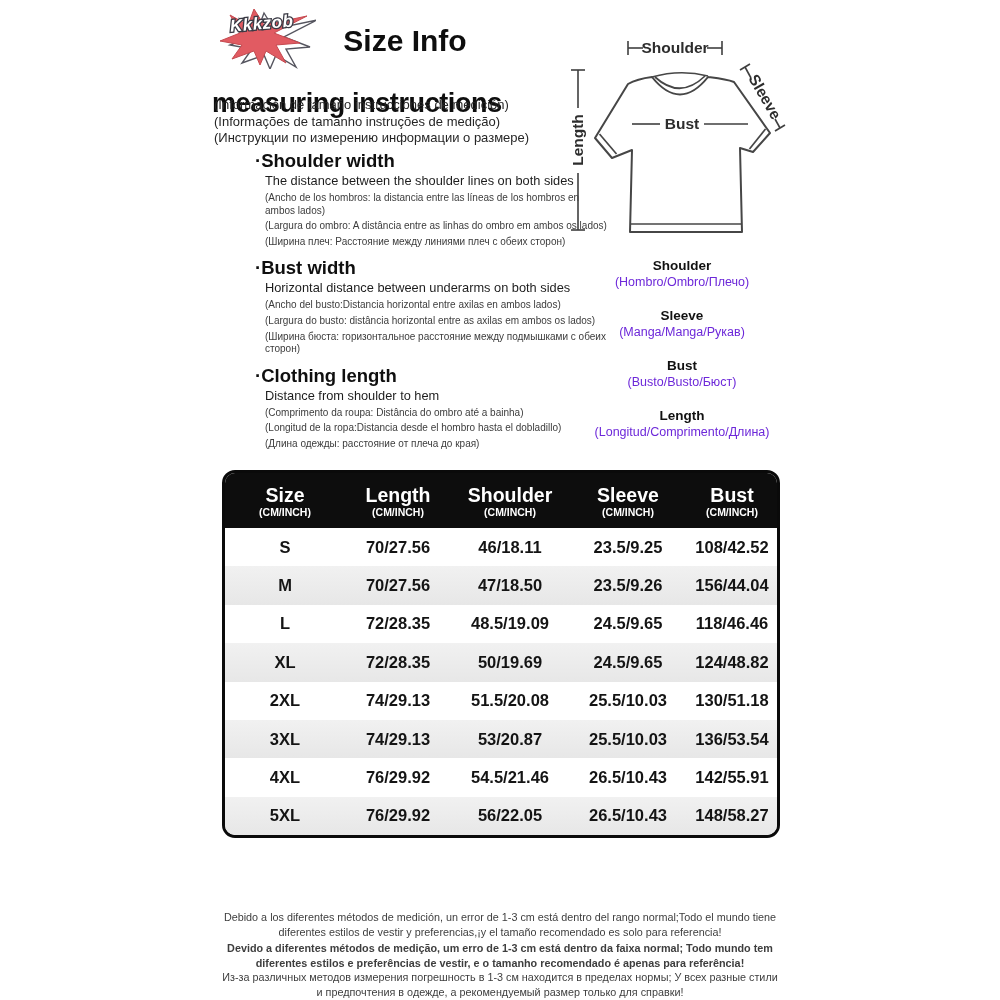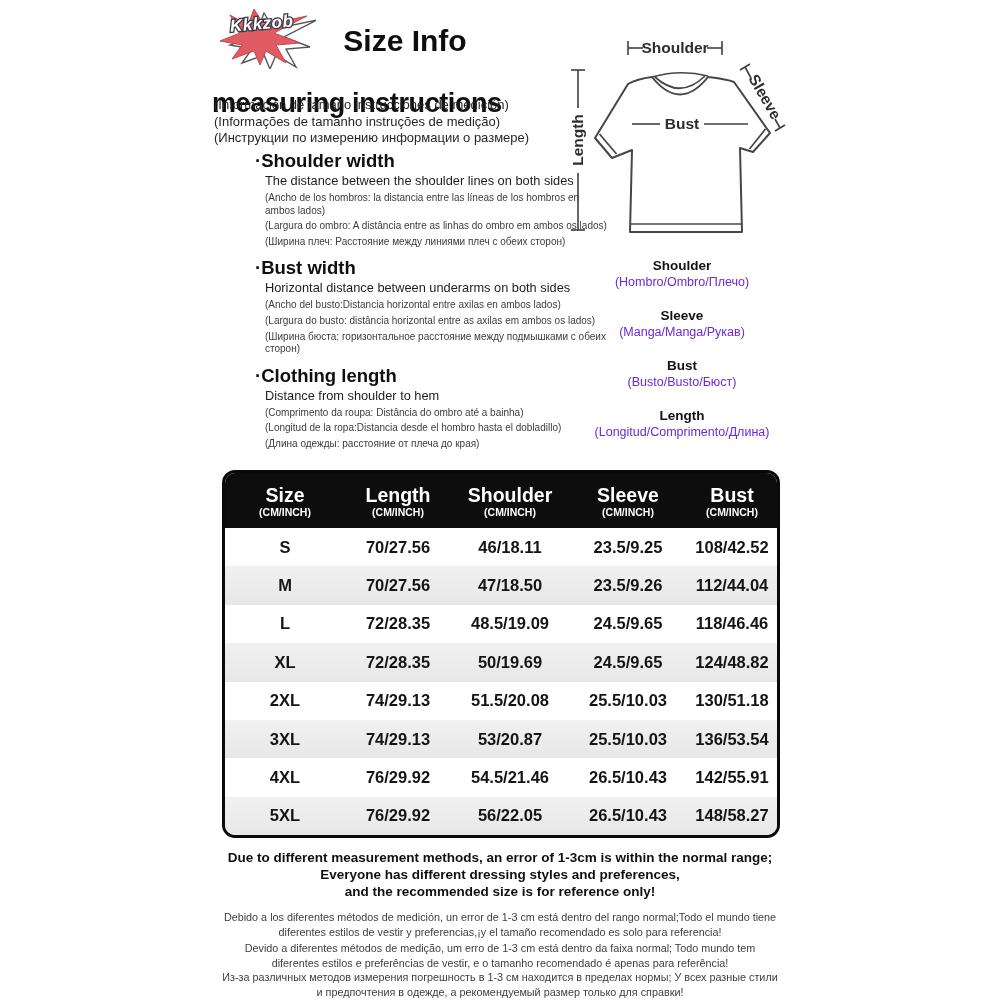--- a/index.html
+++ b/index.html
@@ -47,21 +47,21 @@
   .th-unit{font-size:10.5px;font-weight:700;line-height:12px;}
   .trow{display:grid;grid-template-columns:120px 106px 118px 118px 90px;height:38.4px;
         align-items:center;text-align:center;font-size:16.5px;font-weight:700;color:#141414;}
   .trow.alt{background:linear-gradient(180deg,#f1f1f1 0%,#e7e7e7 100%);}
 
   
   .disc-en{position:absolute;left:0;top:849px;width:1000px;text-align:center;
            font-size:13.5px;font-weight:700;line-height:17px;color:#101010;}
   .disc-sm{position:absolute;left:175px;width:650px;text-align:center;
            font-size:10.8px;line-height:14.5px;color:#3e3e3e;}
-  .disc-es{top:910px;} .disc-pt{top:941px;} .disc-ru{top:970px;}
+  .disc-es{top:910px;} .disc-pt{top:941px;font-weight:bold;} .disc-ru{top:970px;}
 </style>
 </head>
 <body>
 
 <div class="page">
 
   <svg class="logo" viewBox="0 0 104 66" aria-hidden="true">
     <g transform="translate(10,4)">
       <polygon points="42,6 52,22 95,13 62,30 88,40 64,42 74,60 54,48 48,62 42,48 20,56 30,42 8,38 28,30 18,12 36,22" fill="#ffffff" stroke="#55555f" stroke-width="1.4"></polygon>
     </g>
@@ -190,21 +190,21 @@
         <span>70/27.56</span>
         <span>46/18.11</span>
         <span>23.5/9.25</span>
         <span>108/42.52</span>
     </div>
     <div class="trow alt">
       <span>M</span>
         <span>70/27.56</span>
         <span>47/18.50</span>
         <span>23.5/9.26</span>
-        <span>112/44.04</span>
+        <span>156/44.04</span>
     </div>
     <div class="trow">
       <span>L</span>
         <span>72/28.35</span>
         <span>48.5/19.09</span>
         <span>24.5/9.65</span>
         <span>118/46.46</span>
     </div>
     <div class="trow alt">
       <span>XL</span>
@@ -236,25 +236,20 @@
     </div>
     <div class="trow alt">
       <span>5XL</span>
         <span>76/29.92</span>
         <span>56/22.05</span>
         <span>26.5/10.43</span>
         <span>148/58.27</span>
     </div>
   </div>
 
-  <div class="disc-en">
-    <div>Due to different measurement methods, an error of 1-3cm is within the normal range;</div>
-    <div>Everyone has different dressing styles and preferences,</div>
-    <div>and the recommended size is for reference only!</div>
-  </div>
   <div class="disc-sm disc-es">
     <div>Debido a los diferentes métodos de medición, un error de 1-3 cm está dentro del rango normal;Todo el mundo tiene</div>
     <div>diferentes estilos de vestir y preferencias,¡y el tamaño recomendado es solo para referencia!</div>
   </div>
   <div class="disc-sm disc-pt">
     <div>Devido a diferentes métodos de medição, um erro de 1-3 cm está dentro da faixa normal; Todo mundo tem</div>
     <div>diferentes estilos e preferências de vestir, e o tamanho recomendado é apenas para referência!</div>
   </div>
   <div class="disc-sm disc-ru">
     <div>Из-за различных методов измерения погрешность в 1-3 см находится в пределах нормы; У всех разные стили</div>

